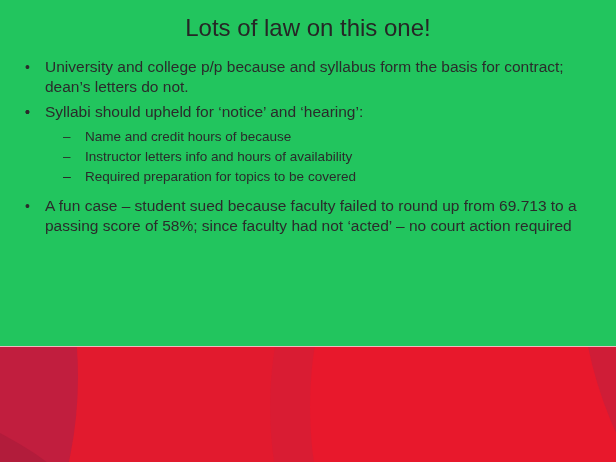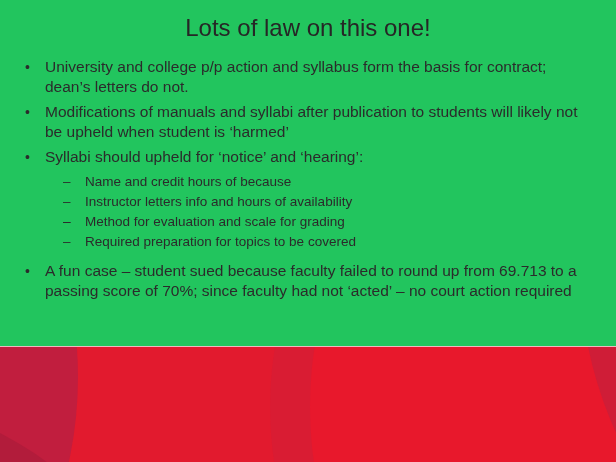--- a/index.html
+++ b/index.html
@@ -122,26 +122,25 @@
 <body>
 
 <div class="slide">
 
   <h1 class="title">Lots of law on this one!</h1>
 
   <div class="content">
 
     <div class="row l1">
       <span class="marker">•</span>
-      <span class="text">University and college p/p action and syllabus form the basis for contract; dean’s letters do not.</span>
+      <span class="text">University and college p/p because and syllabus form the basis for contract; dean’s letters do not.</span>
     </div>
 
     <div class="row l1">
       <span class="marker">•</span>
-      <span class="text">Modifications of manuals and syllabi after publication to students will likely not be upheld when student is ‘harmed’</span>
     </div>
 
     <div class="row l1">
       <span class="marker">•</span>
       <span class="text">Syllabi should upheld for ‘notice’ and ‘hearing’:</span>
     </div>
 
     <div class="row l2 first-sub">
       <span class="marker">–</span>
       <span class="text">Name and credit hours of because</span>
@@ -151,31 +150,30 @@
       <span class="marker">–</span>
       <span class="text">Instructor letters info and hours of availability</span>
     </div>
 
     <div class="row l2">
       <span class="marker">–</span>
     </div>
 
     <div class="row l2">
       <span class="marker">–</span>
-      <span class="text">Method for evaluation and scale for grading</span>
     </div>
 
     <div class="row l2">
       <span class="marker">–</span>
       <span class="text">Required preparation for topics to be covered</span>
     </div>
 
     <div class="row l1 mt">
       <span class="marker">•</span>
-      <span class="text">A fun case – student sued because faculty failed to round up from 69.713 to a passing score of 70%; since faculty had not ‘acted’ – no court action required</span>
+      <span class="text">A fun case – student sued because faculty failed to round up from 69.713 to a passing score of 58%; since faculty had not ‘acted’ – no court action required</span>
     </div>
 
   </div>
 
   <div class="band">
     <div class="circle c-dark-left"></div>
     <div class="circle c-mid-dark"></div>
     <div class="circle c-mid-bright"></div>
     <div class="circle c-corner-dark"></div>
     <div class="circle c-bottom-dark"></div>

